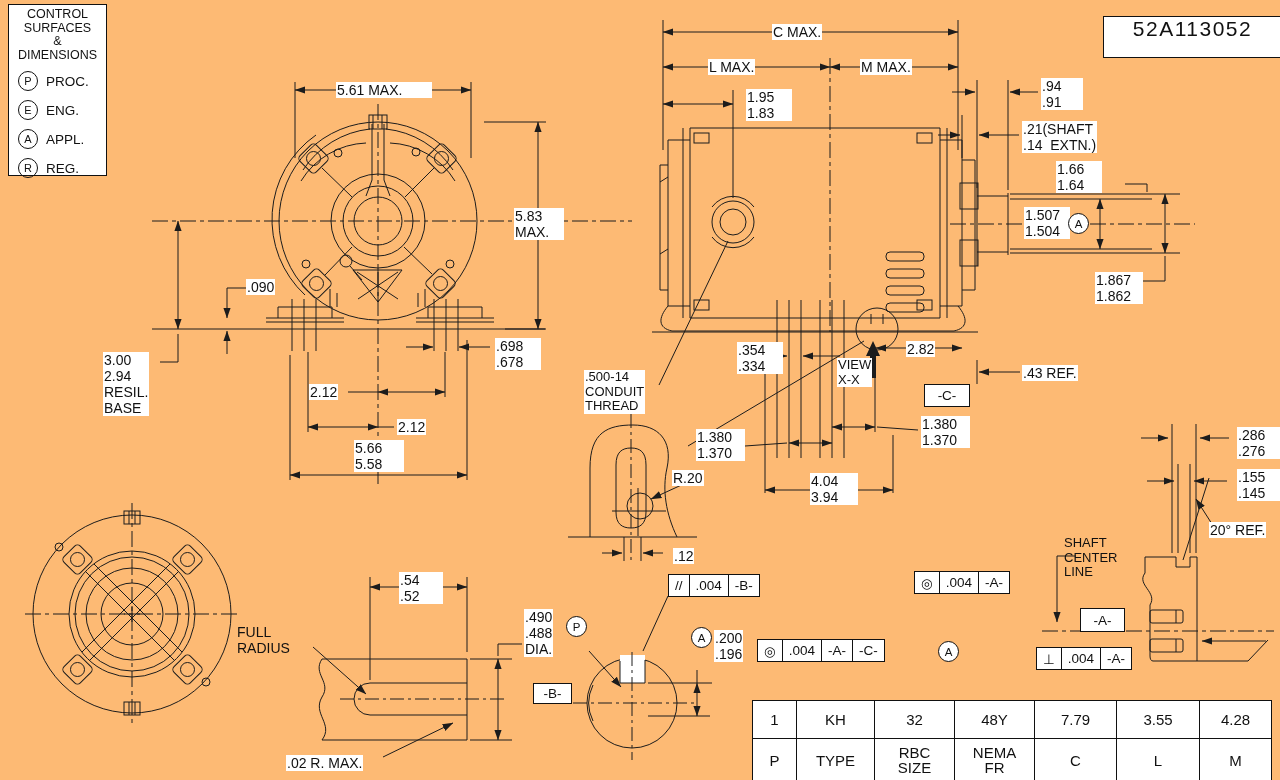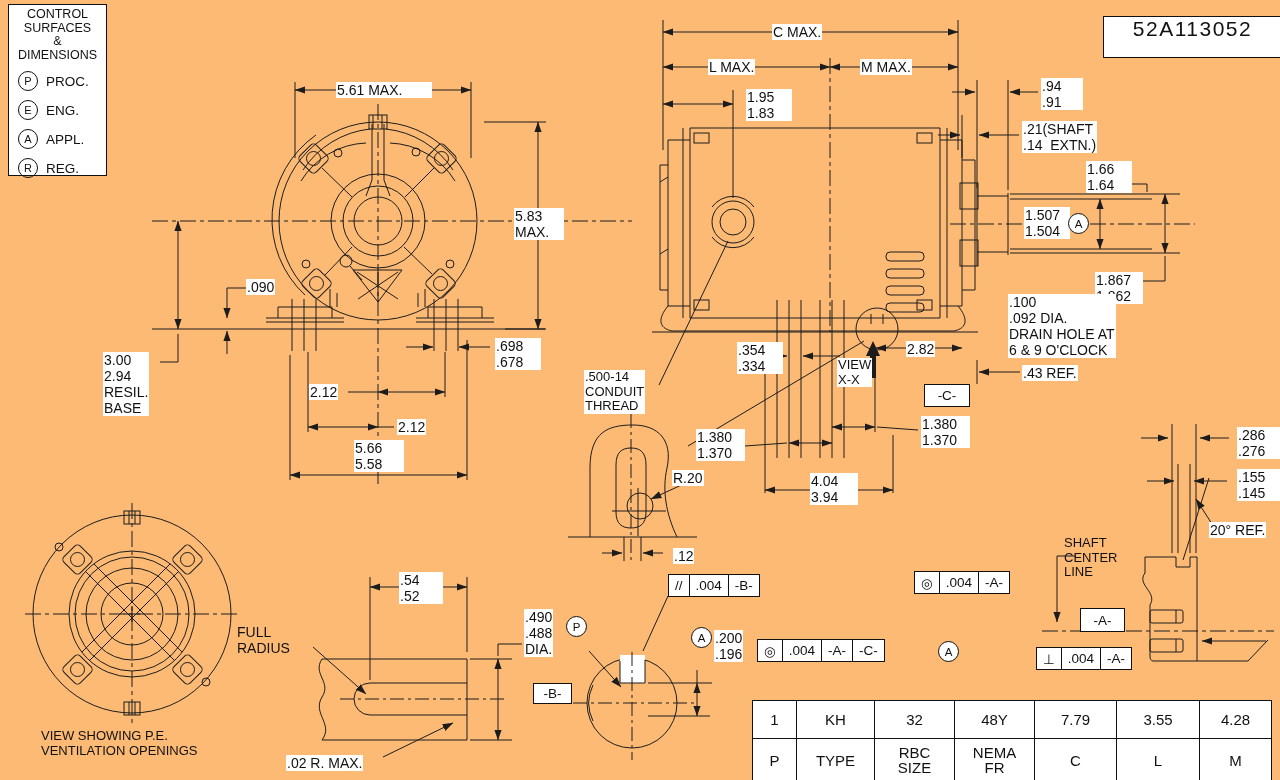--- a/index.html
+++ b/index.html
@@ -293,39 +293,37 @@
 <div class="lbl" style="left:309px;top:384px">2.12</div>
 <div class="lbl" style="left:397px;top:419px">2.12</div>
 <div class="lbl stk" style="left:354px;top:440px;width:48px"><span>5.66</span><br><span>5.58</span></div>
 
 <div class="lbl" style="left:772px;top:24px">C MAX.</div>
 <div class="lbl" style="left:708px;top:59px">L MAX.</div>
 <div class="lbl" style="left:860px;top:59px">M MAX.</div>
 <div class="lbl stk" style="left:746px;top:89px;width:44px"><span>1.95</span><br><span>1.83</span></div>
 <div class="lbl stk" style="left:1041px;top:78px;width:40px"><span>.94</span><br><span>.91</span></div>
 <div class="lbl lft" style="left:1022px;top:121px"><span>.21(SHAFT</span><br><span>.14  EXTN.)</span></div>
-<div class="lbl stk" style="left:1086px;top:161px;width:44px"><span>1.66</span><br><span>1.64</span></div>
+<div class="lbl stk" style="left:1056px;top:161px;width:44px"><span>1.66</span><br><span>1.64</span></div>
 <div class="lbl stk" style="left:1024px;top:207px;width:44px"><span>1.507</span><br><span>1.504</span></div>
 <div class="circ" style="left:1068px;top:213px">A</div>
 <div class="lbl stk" style="left:1095px;top:272px;width:46px"><span>1.867</span><br><span>1.862</span></div>
-<div class="lbl lft" style="left:1008px;top:294px"><span>.100</span><br><span>.092 DIA.</span><br><span>DRAIN HOLE AT</span><br><span>6 &amp; 9 O'CLOCK</span></div>
 <div class="lbl" style="left:1022px;top:365px">.43 REF.</div>
 <div class="dbox" style="left:924px;top:384px;width:44px;height:21px">-C-</div>
 <div class="lbl" style="left:906px;top:341px">2.82</div>
 <div class="lbl stk" style="left:737px;top:342px;width:44px"><span>.354</span><br><span>.334</span></div>
 <div class="lbl lft s13" style="left:837px;top:358px"><span>VIEW</span><br><span>X-X</span></div>
 <div class="lbl stk" style="left:921px;top:416px;width:47px"><span>1.380</span><br><span>1.370</span></div>
 <div class="lbl stk" style="left:696px;top:429px;width:47px"><span>1.380</span><br><span>1.370</span></div>
 <div class="lbl stk" style="left:810px;top:473px;width:46px"><span>4.04</span><br><span>3.94</span></div>
 <div class="lbl lft s13" style="left:584px;top:370px"><span>.500-14</span><br><span>CONDUIT</span><br><span>THREAD</span></div>
 
 <div class="lbl" style="left:672px;top:470px">R.20</div>
 <div class="lbl" style="left:673px;top:548px">.12</div>
 
-<div class="lbl stk s13 nobg" style="left:40px;top:729px;width:200px"><span>VIEW SHOWING P.E.</span><br><span>VENTILATION OPENINGS</span></div>
 
 <div class="lbl stk nobg" style="left:236px;top:624px;width:64px"><span>FULL</span><br><span>RADIUS</span></div>
 <div class="lbl stk" style="left:399px;top:572px;width:42px"><span>.54</span><br><span>.52</span></div>
 <div class="lbl lft" style="left:524px;top:609px"><span>.490</span><br><span>.488</span><br><span>DIA.</span></div>
 <div class="circ" style="left:566px;top:616px">P</div>
 <div class="circ" style="left:691px;top:627px">A</div>
 <div class="lbl lft" style="left:714px;top:630px"><span>.200</span><br><span>.196</span></div>
 <div class="dbox" style="left:533px;top:683px;width:37px;height:19px">-B-</div>
 <div class="lbl" style="left:286px;top:755px">.02 R. MAX.</div>
 

